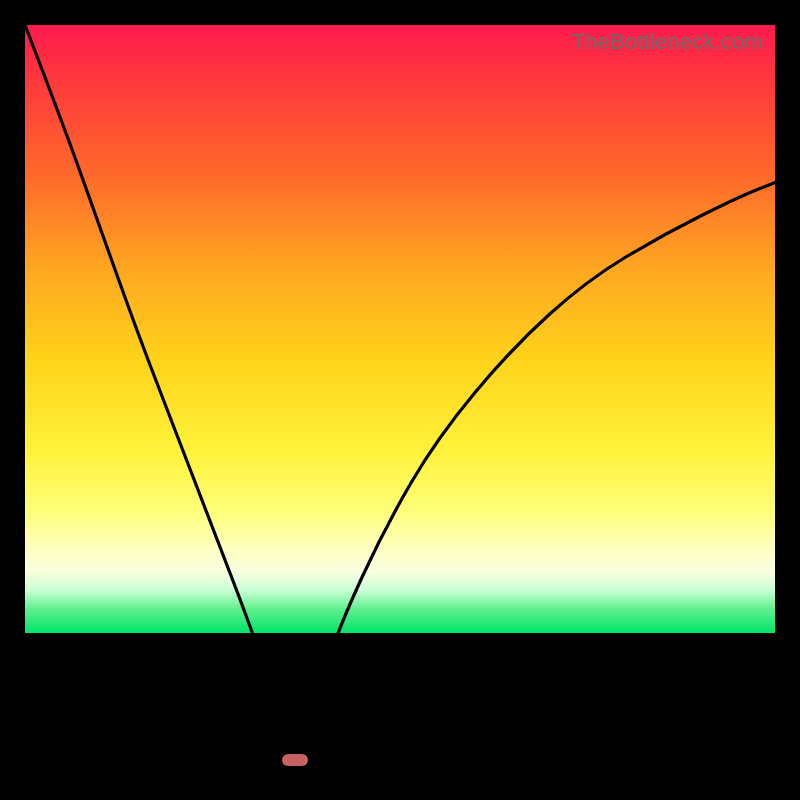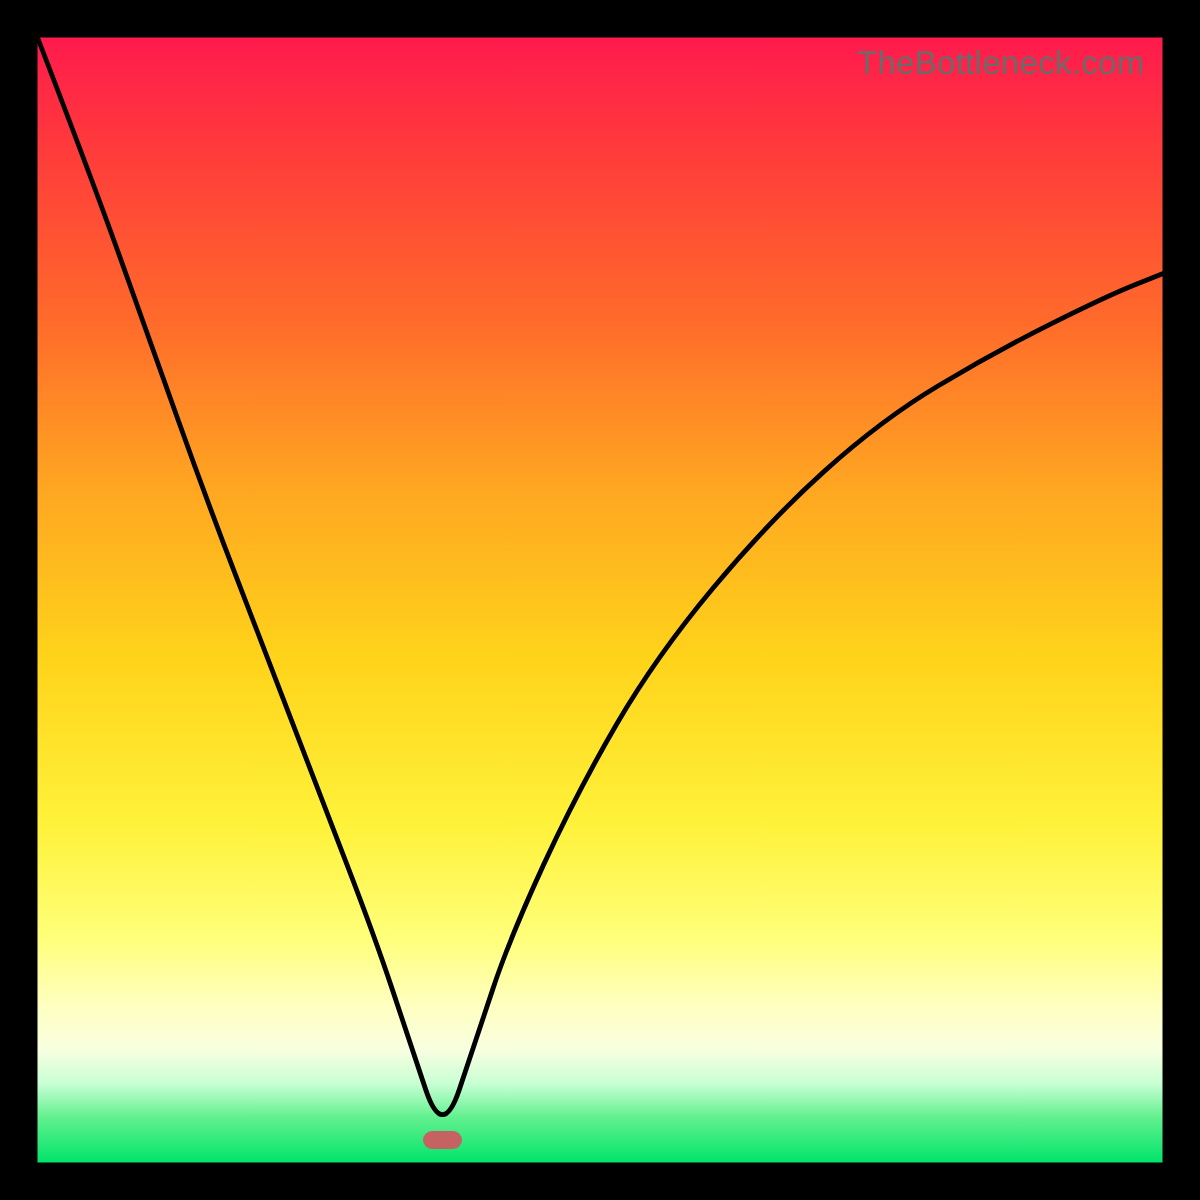--- a/index.html
+++ b/index.html
@@ -9,21 +9,21 @@
     height: 800px;
     background: #000;
     overflow: hidden;
     font-family: Arial, Helvetica, sans-serif;
   }
   .frame {
     position: absolute;
     left: 25px;
     top: 25px;
     width: 750px;
-    height: 750px;
+    height: 608px;
     background: linear-gradient(
       to bottom,
       #ff1a4d 0%,
       #ff3b3b 10%,
       #ff6a2b 25%,
       #ffa621 40%,
       #ffd31a 55%,
       #fff23a 70%,
       #ffff7a 80%,
       #ffffc0 86%,

